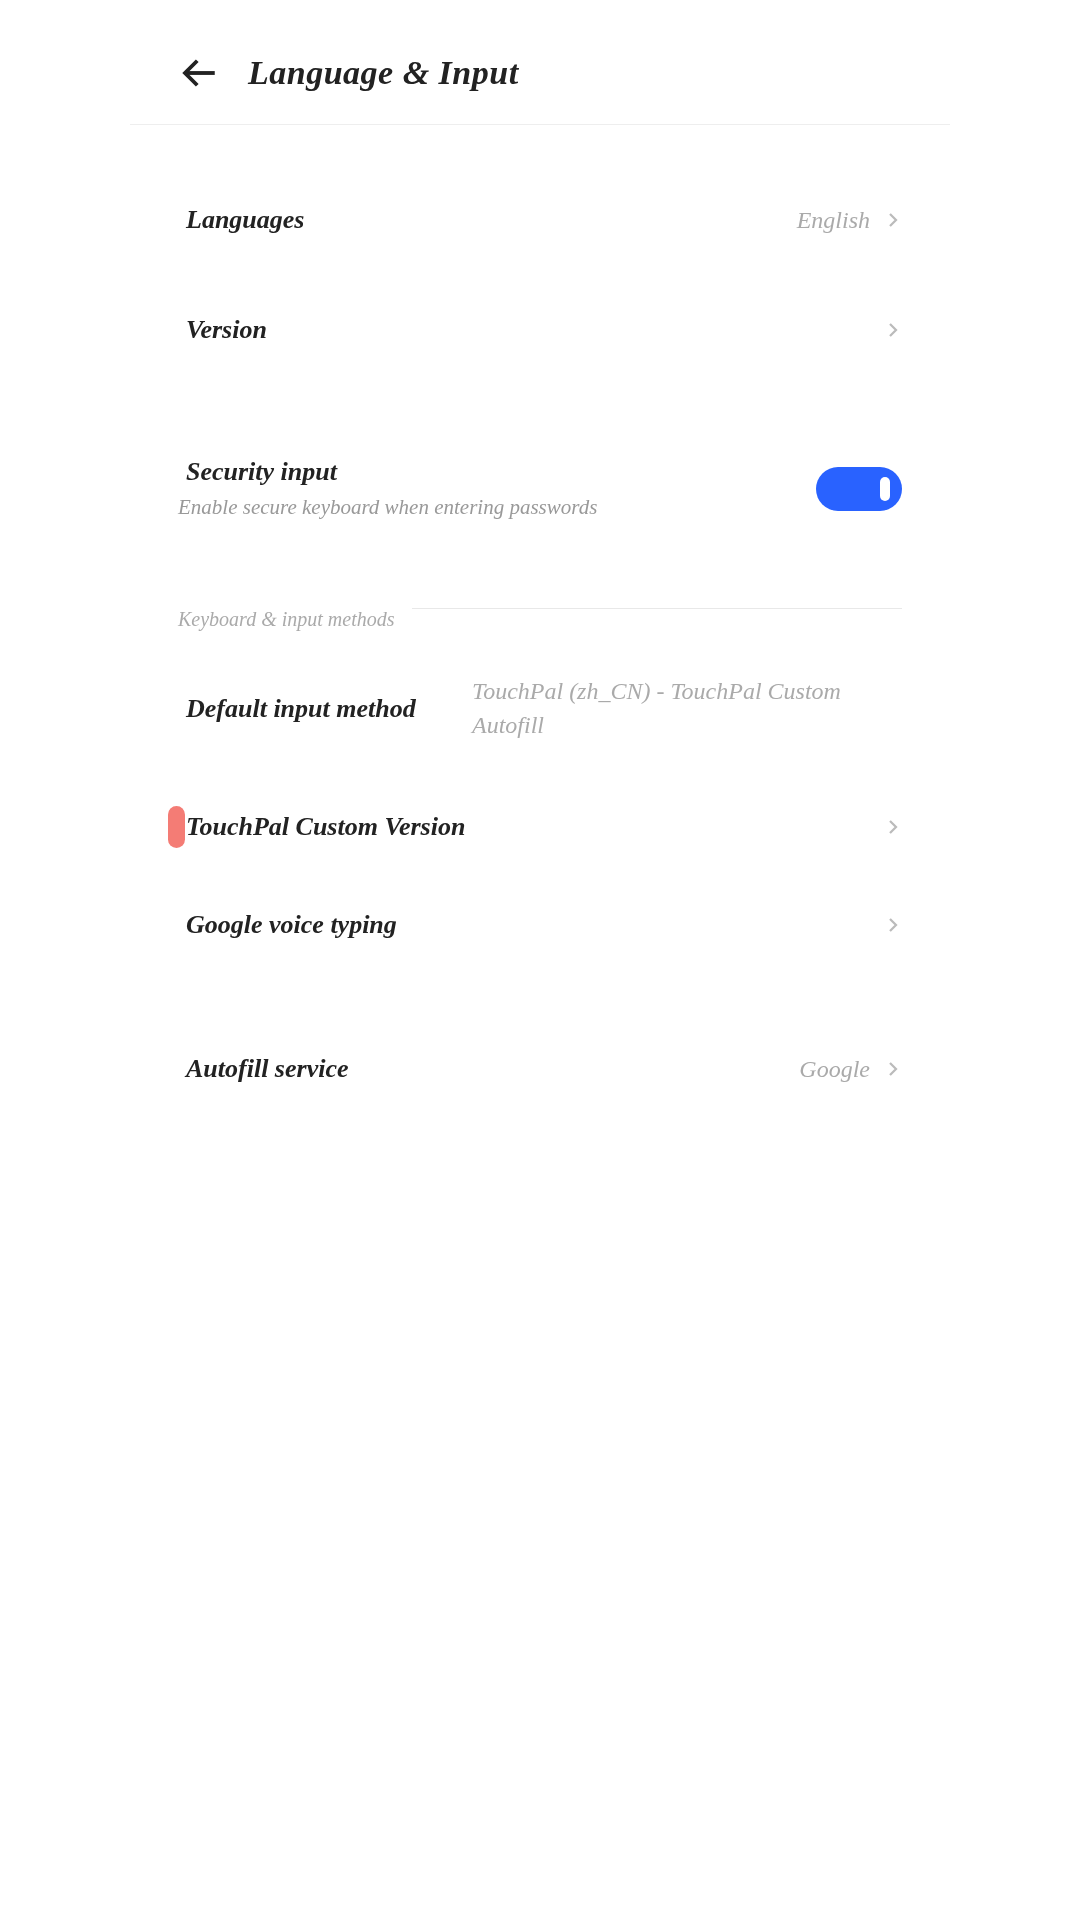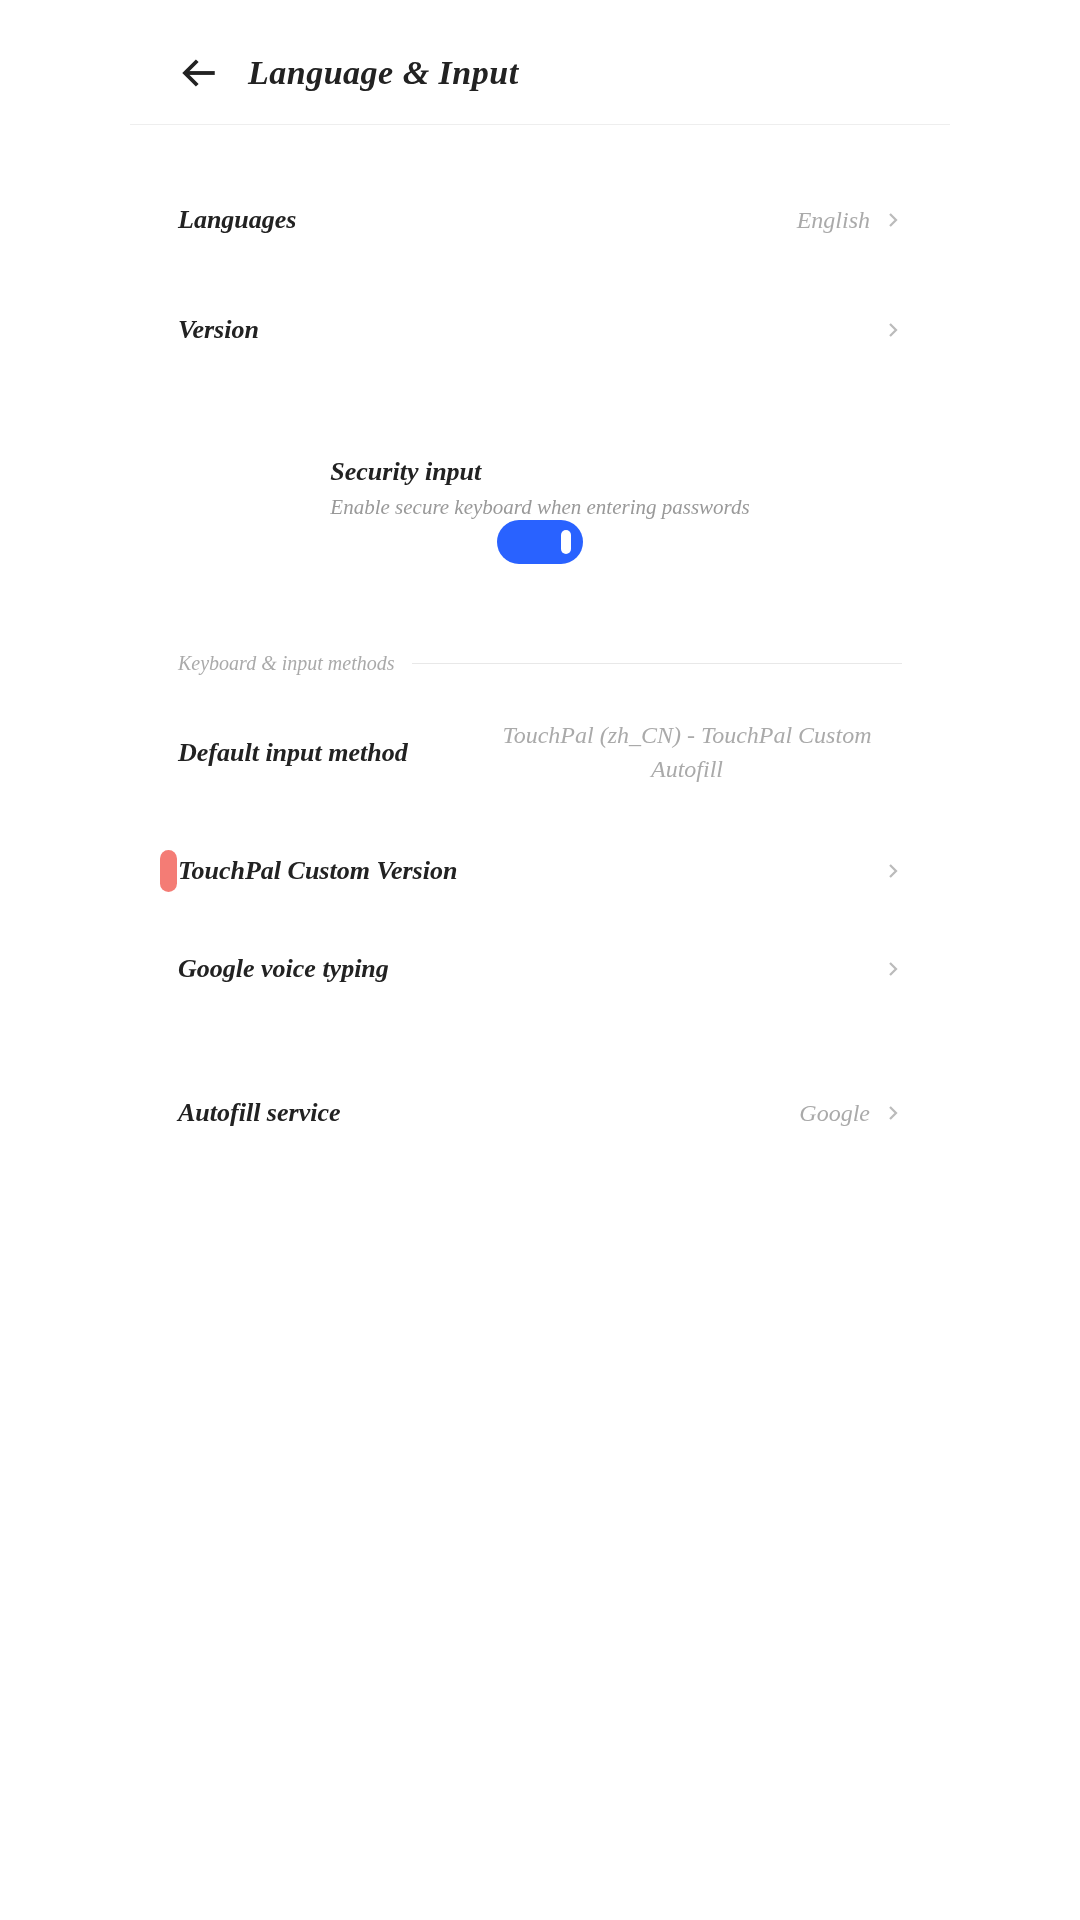--- a/index.html
+++ b/index.html
@@ -40,40 +40,41 @@
       display: flex;
       align-items: center;
       justify-content: space-between;
       padding: 40px 0;
       cursor: pointer;
     }
     .row-label {
       font-size: 26px;
       font-weight: bold;
       flex-shrink: 0;
+      margin-left: 8px;
     }
     .row-sub {
       font-size: 21px;
       color: #999;
       margin-top: 8px;
       font-weight: normal;
     }
     .row-left {
       display: flex;
       flex-direction: column;
     }
     .row-right {
       display: flex;
       align-items: center;
       gap: 14px;
     }
     .row-value {
       font-size: 24px;
       color: #aaa;
-      text-align: center;
+      text-align: left;
     }
     .chevron {
       width: 18px;
       height: 18px;
       flex-shrink: 0;
     }
     .chevron svg {
       stroke: #bbb;
     }
     .toggle {
@@ -88,21 +89,20 @@
       width: 10px;
       height: 24px;
       background: #fff;
       border-radius: 5px;
       position: absolute;
       right: 12px;
       top: 10px;
     }
     .section-header {
       display: flex;
-      align-items: center;
       padding-top: 56px;
       padding-bottom: 8px;
     }
     .section-header-label {
       font-size: 20px;
       color: #aaa;
       padding-right: 18px;
       white-space: nowrap;
     }
     .section-header-line {
@@ -173,21 +173,21 @@
       <div class="chevron">
         <svg viewBox="0 0 24 24" fill="none" stroke-width="3">
             <polyline points="8,4 16,12 8,20"></polyline>
           </svg>
       </div>
     </div>
   </div>
 
   <div class="gap-large"></div>
 
-  <div class="row" style="padding:32px 0;flex-direction:column;">
+  <div class="row" style="padding:32px 0;">
     <div class="row-left">
       <div class="row-label">Security input</div>
       <div class="row-sub">Enable secure keyboard when entering passwords</div>
     </div>
     <div class="toggle">
       <div class="toggle-knob"></div>
     </div>
   </div>
 
   <div class="section-header">

